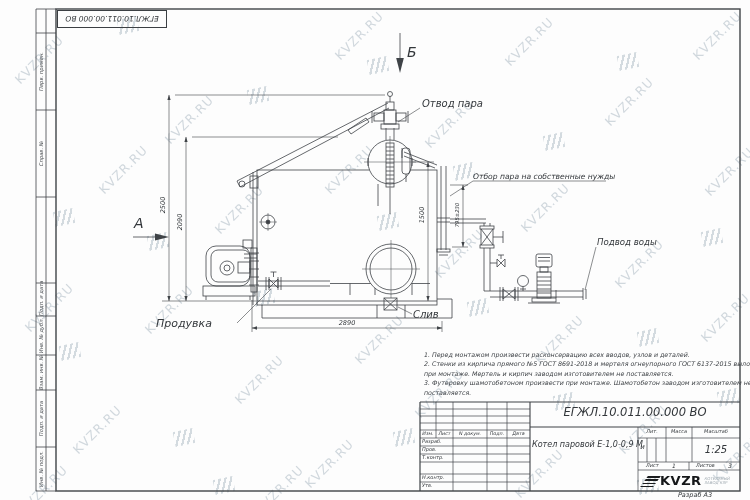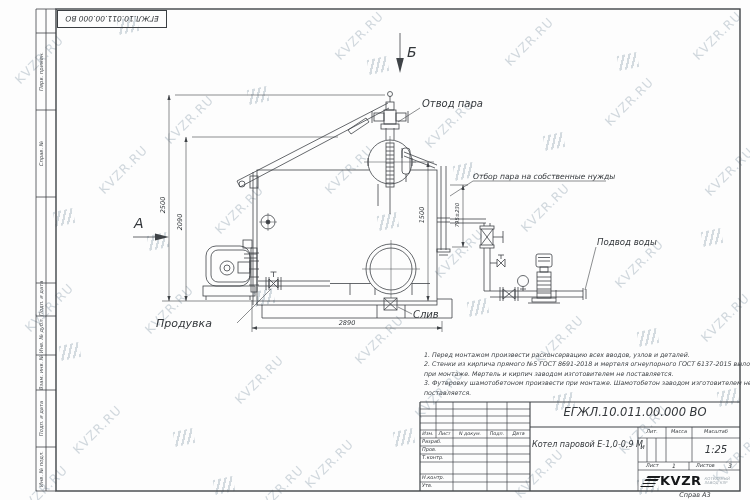--- a/index.html
+++ b/index.html
@@ -420,14 +420,14 @@
 
   <div class="t brand-row" style="left:644px;top:474px;">
     <span class="coil"></span>
     <span class="brand-name">KVZR</span>
     <span class="brand-sub">
       <span>КОТЕЛЬНЫЙ</span><br>
       <span>ЗАВОД КЗР</span>
     </span>
   </div>
 
-  <div class="t c" style="left:650px;top:492px;width:90px;font-size:6.5px;">Справ А3</div>
+  <div class="t c" style="left:650px;top:492px;width:90px;font-size:6.5px;">Разраб А3</div>
 </div>
 
 </body></html>

